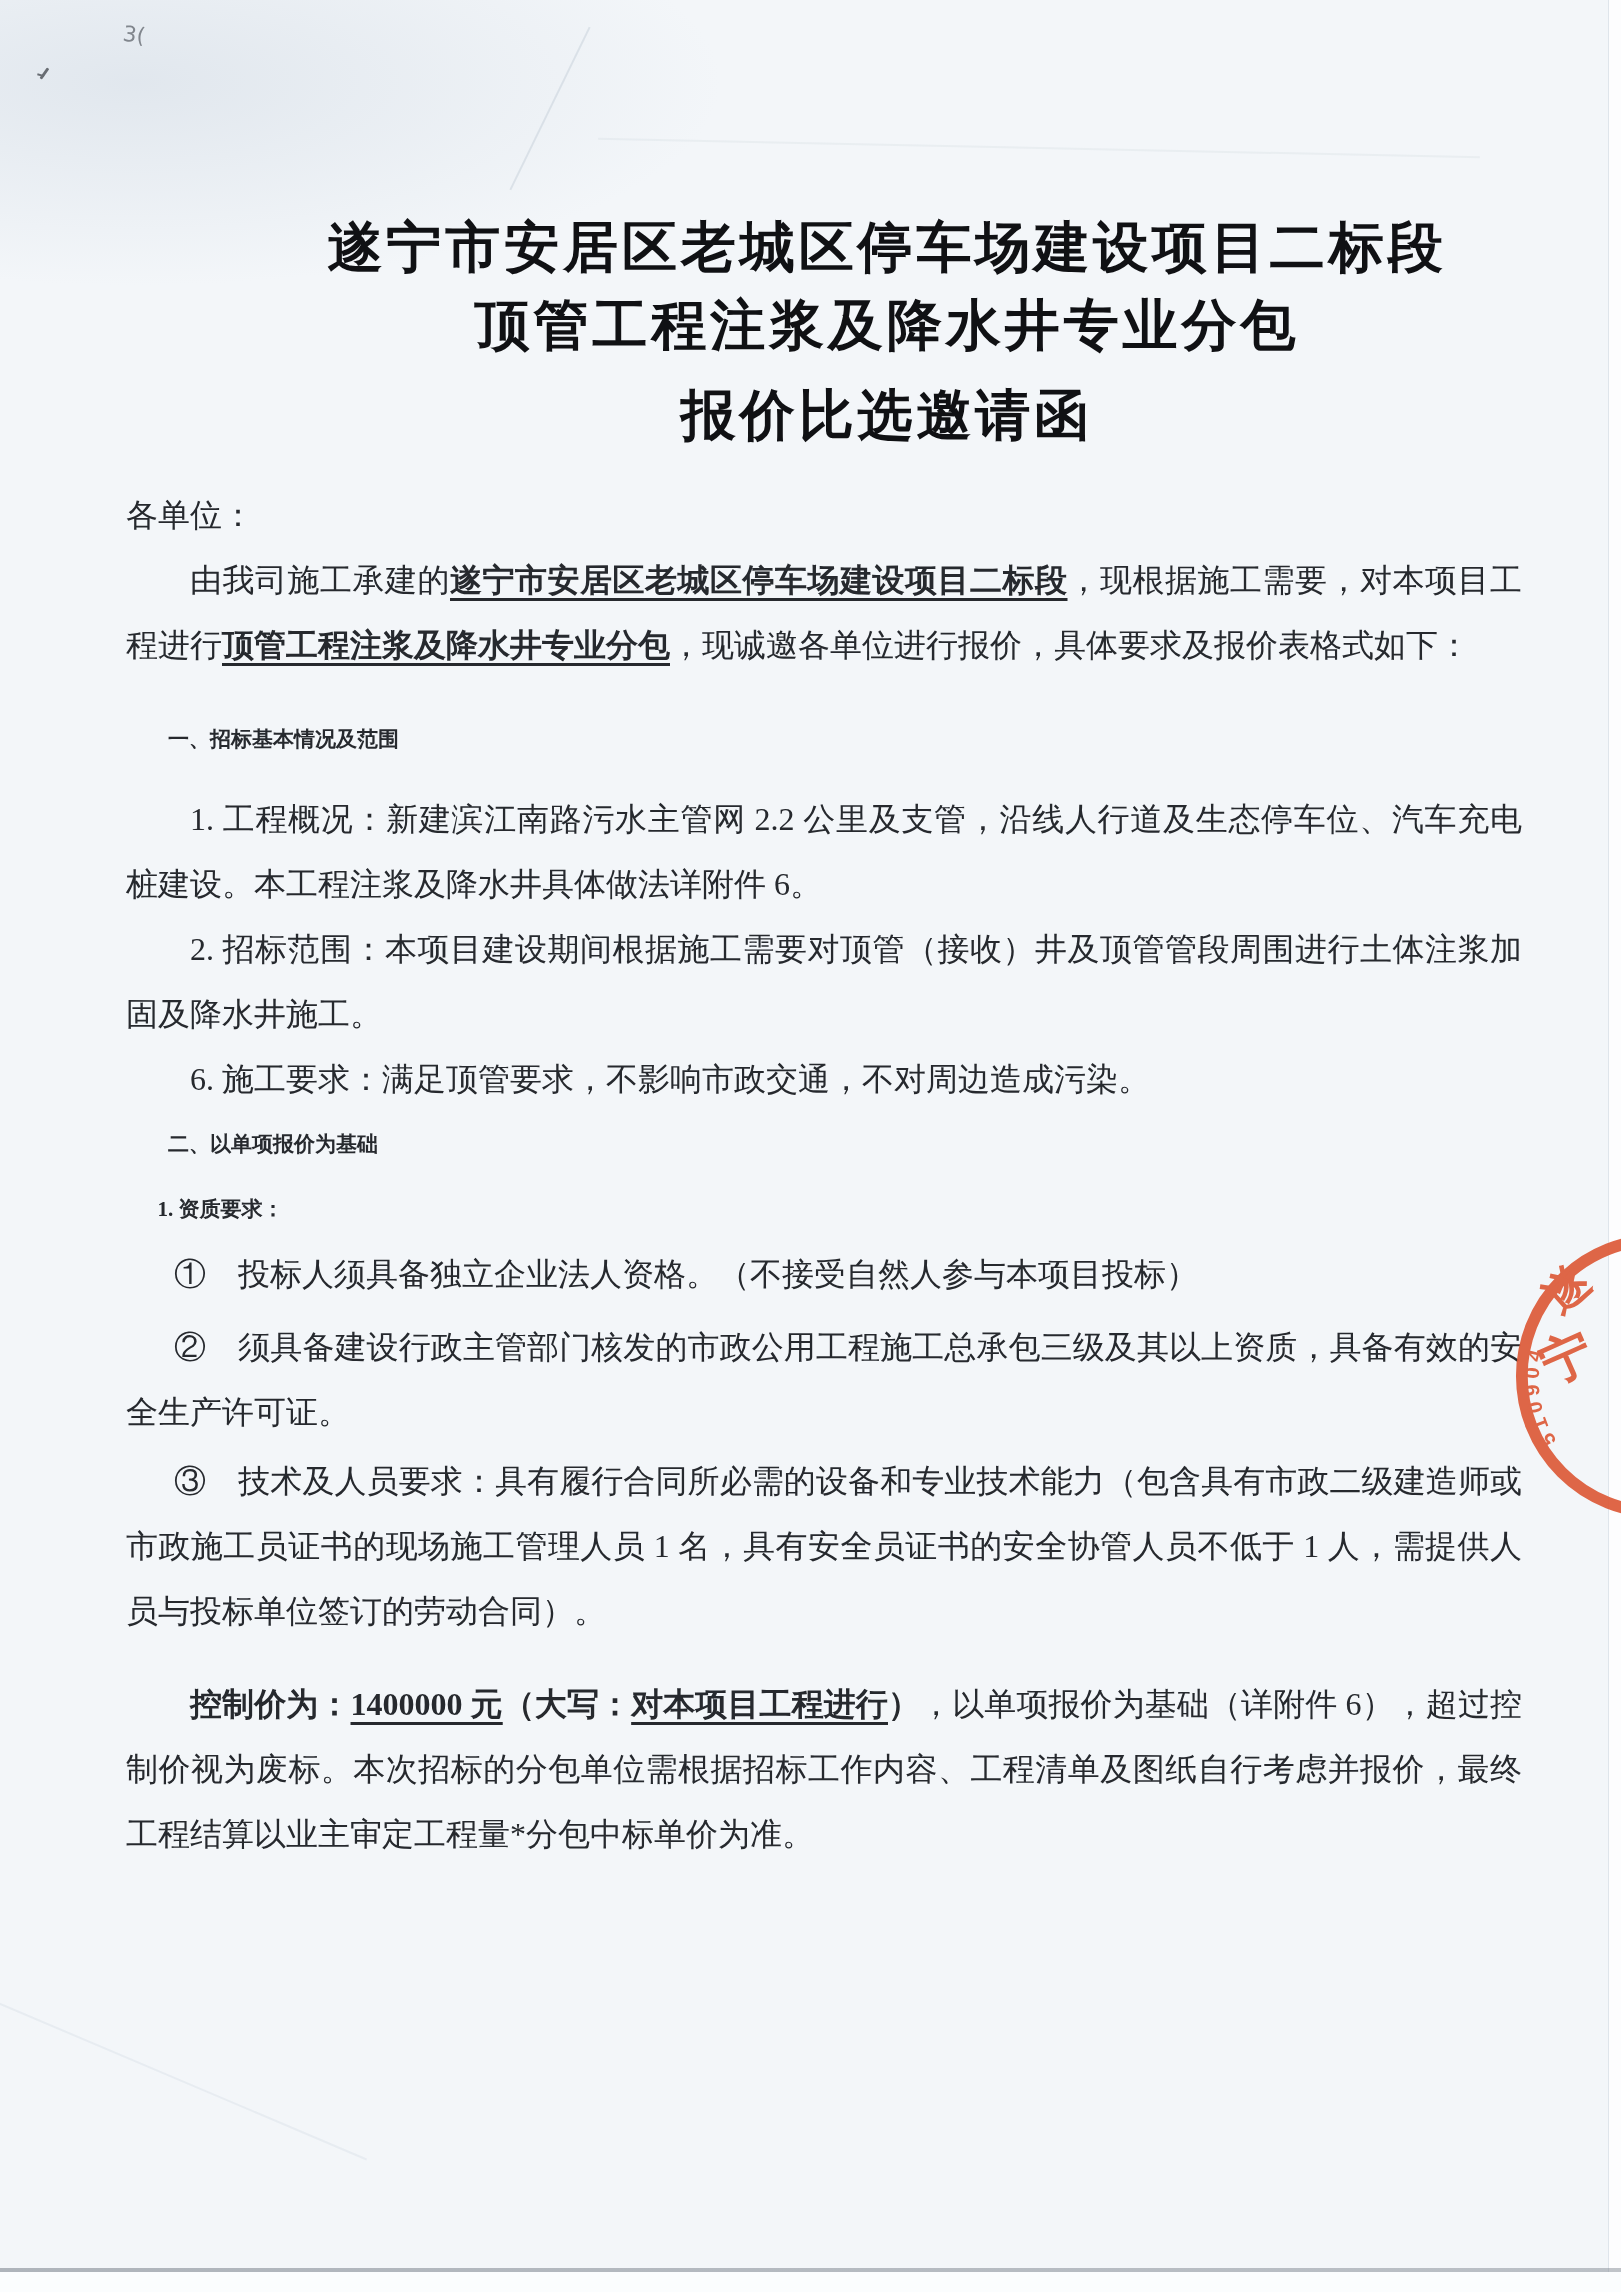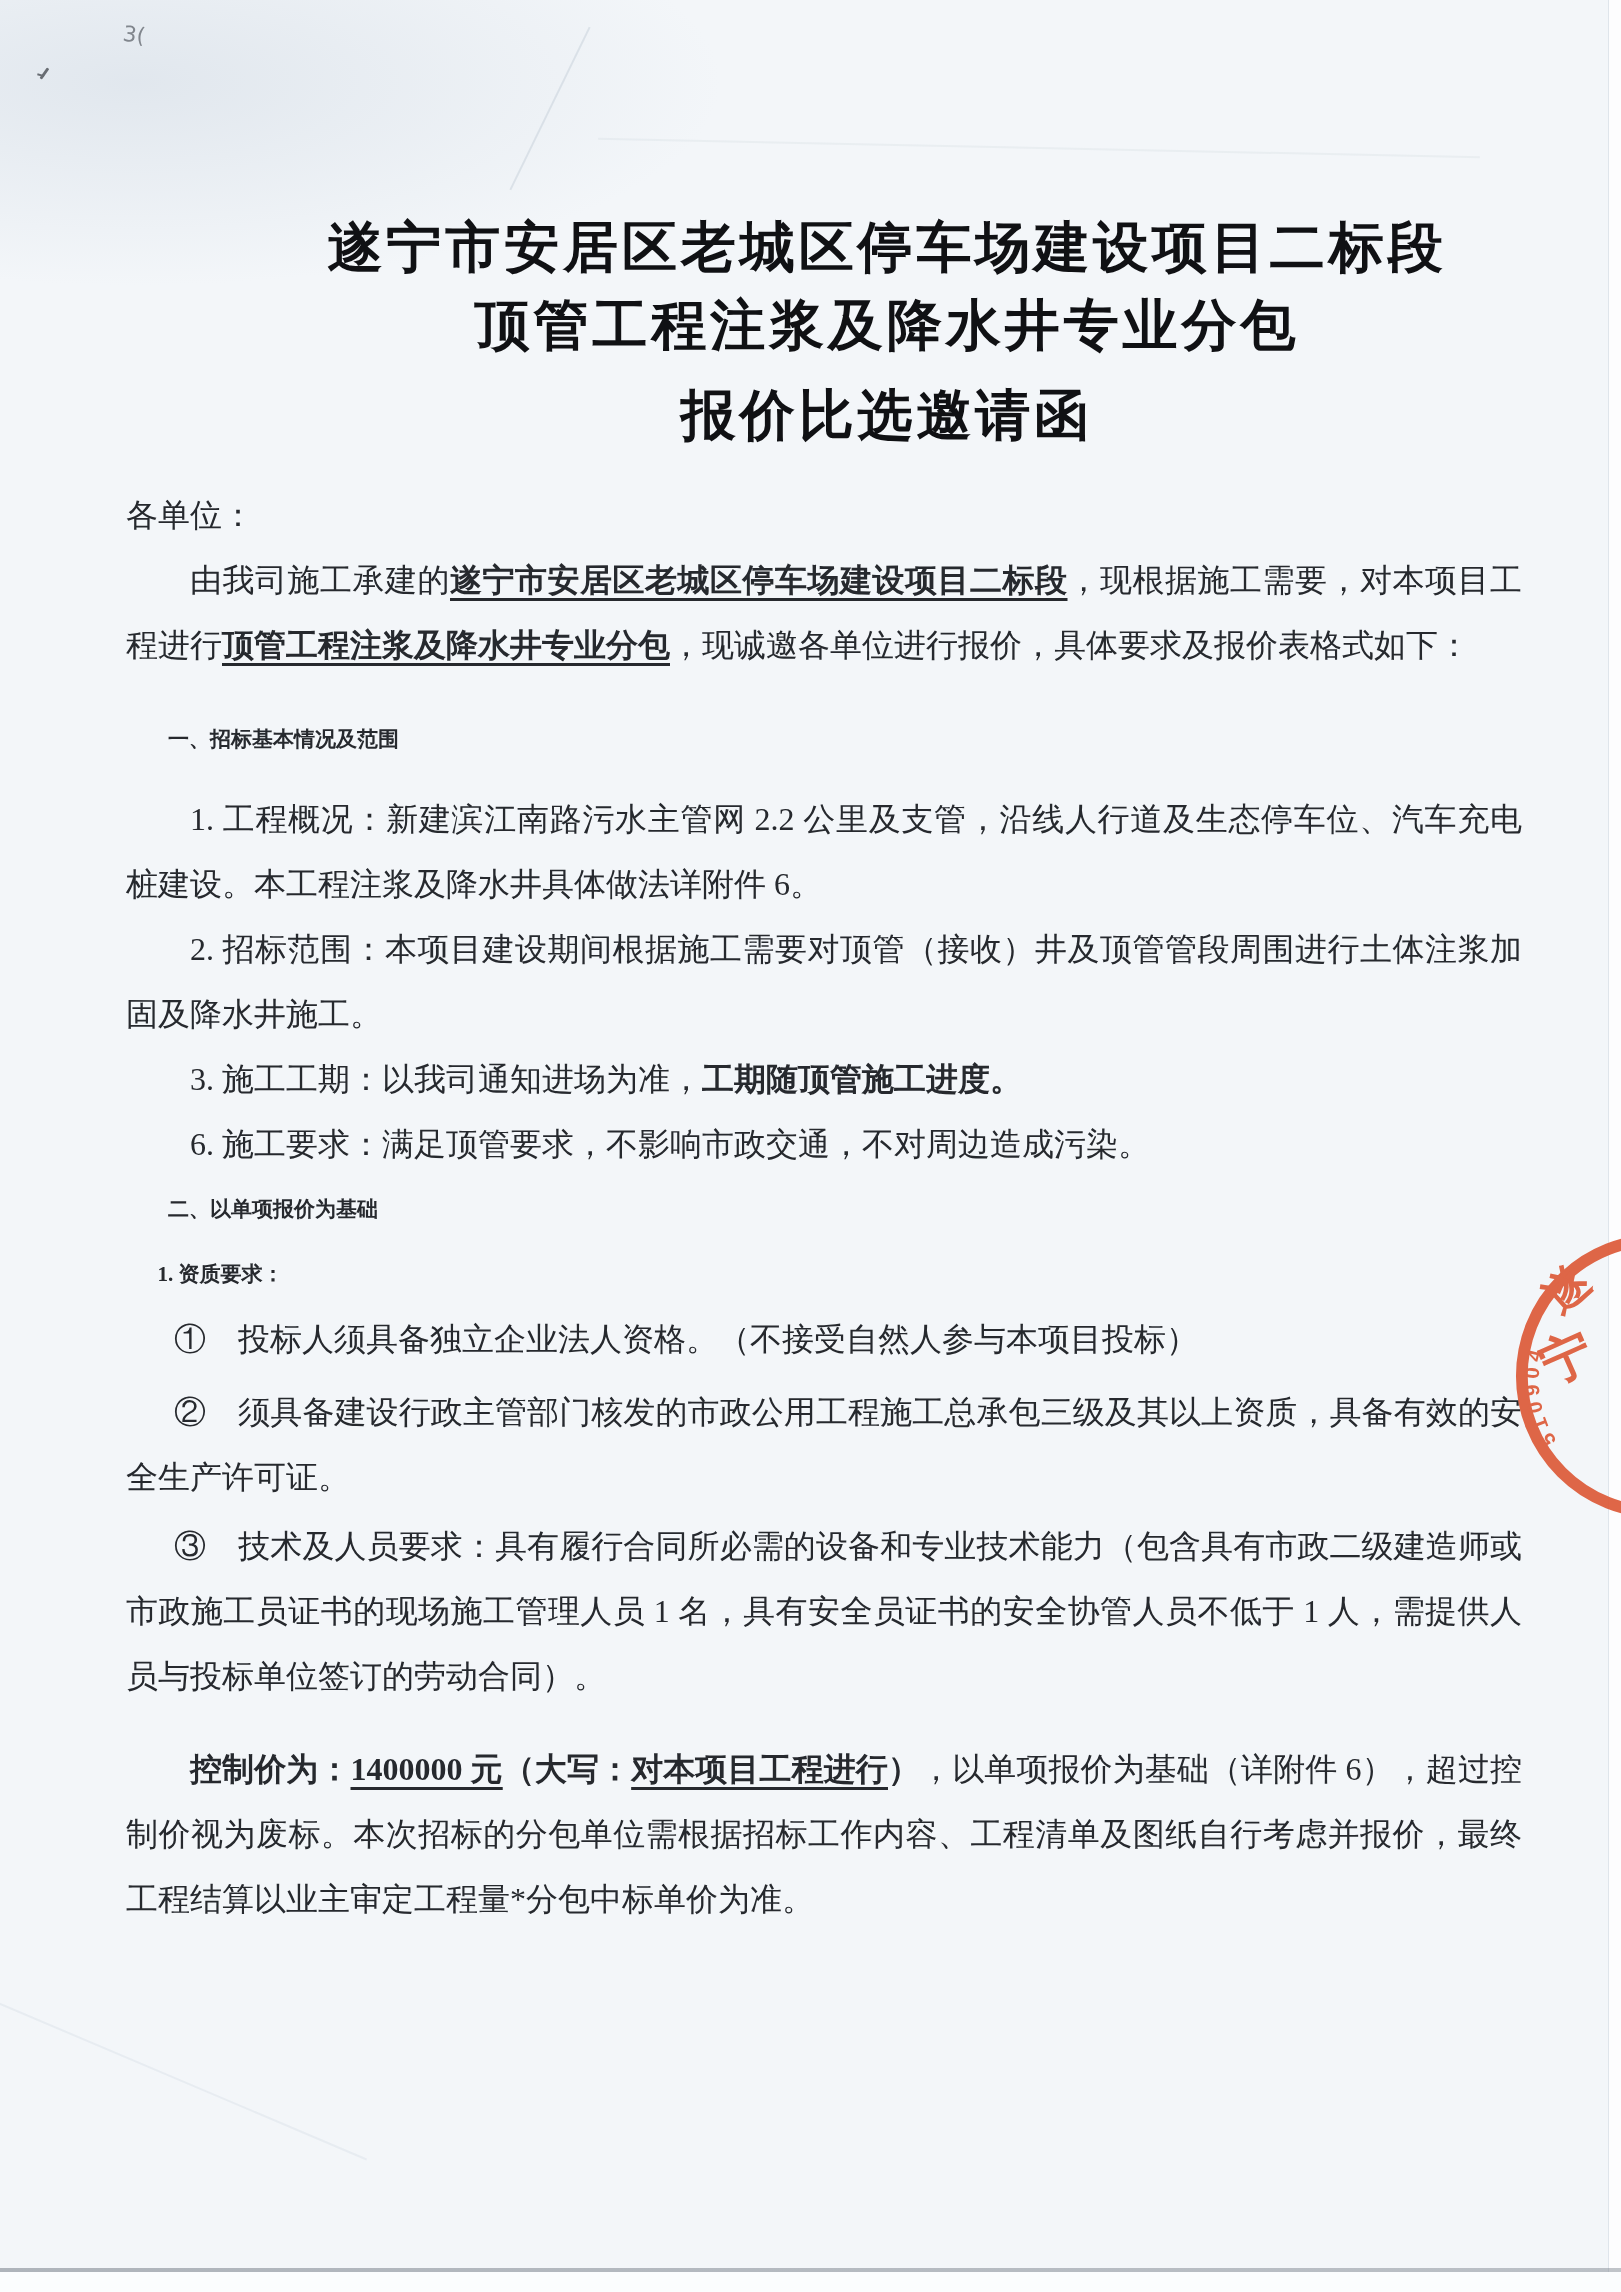--- a/index.html
+++ b/index.html
@@ -83,21 +83,20 @@
       <p class="salutation">各单位：</p>
 
       <p class="indent2"><span>由我司施工承建的</span><span class="b u">遂宁市安居区老城区停车场建设项目二标段</span><span>，现根据施工需要，对本项目工程进行</span><span class="b u">顶管工程注浆及降水井专业分包</span><span>，现诚邀各单位进行报价，具体要求及报价表格式如下：</span></p>
 
       <h2 class="indent2 mt-head1">一、招标基本情况及范围</h2>
 
       <p class="indent2 mt-item1">1. 工程概况：新建滨江南路污水主管网 2.2 公里及支管，沿线人行道及生态停车位、汽车充电桩建设。本工程注浆及降水井具体做法详附件 6。</p>
 
       <p class="indent2">2. 招标范围：本项目建设期间根据施工需要对顶管（接收）井及顶管管段周围进行土体注浆加固及降水井施工。</p>
 
-      <p class="indent2"><span>3. 施工工期：以我司通知进场为准，</span><span class="b">工期随顶管施工进度。</span></p>
 
       <p class="indent2">6. 施工要求：满足顶管要求，不影响市政交通，不对周边造成污染。</p>
 
       <h2 class="indent2">二、以单项报价为基础</h2>
 
       <h2 class="indent15">1. 资质要求：</h2>
 
       <p class="indent15">①　投标人须具备独立企业法人资格。（不接受自然人参与本项目投标）</p>
 
       <p class="indent15 mt-q2">②　须具备建设行政主管部门核发的市政公用工程施工总承包三级及其以上资质，具备有效的安全生产许可证。</p>

